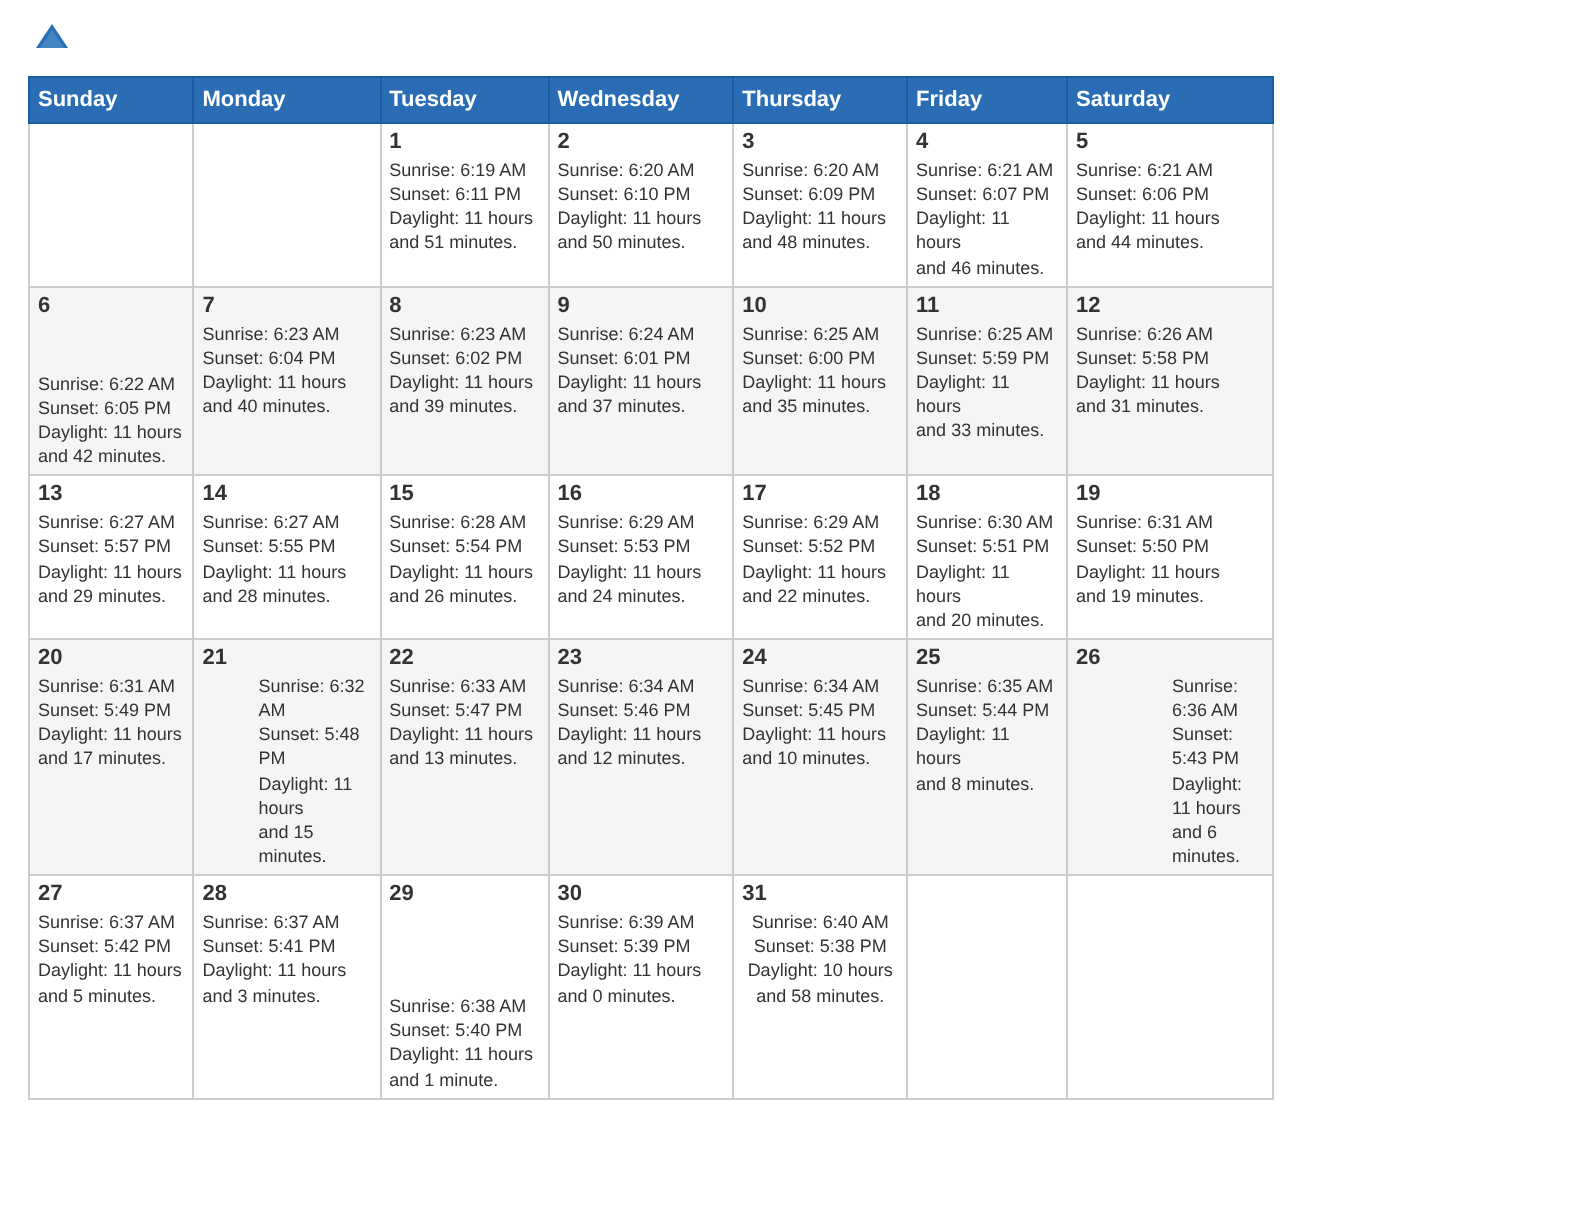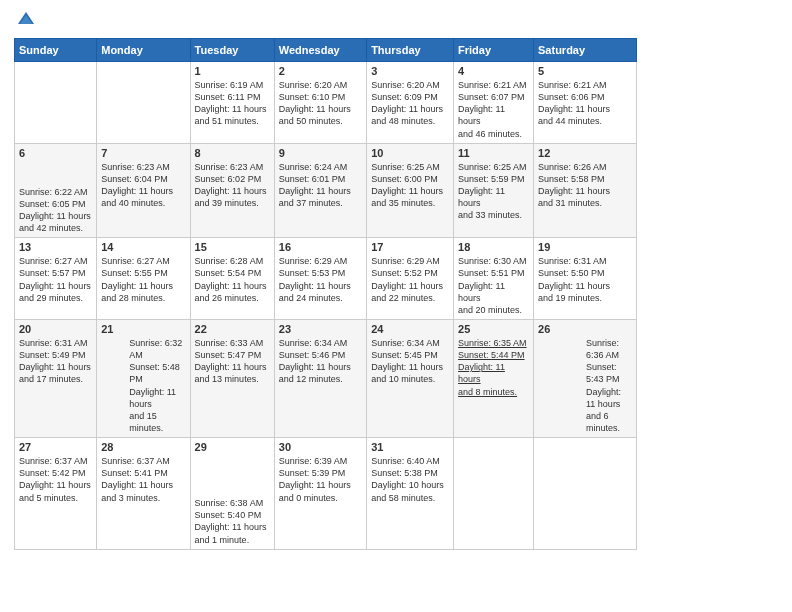--- a/index.html
+++ b/index.html
@@ -364,21 +364,21 @@
               <span class="day-num">24</span>
               <div class="cell-text" style="white-space: pre-line;">Sunrise: 6:34 AM
 Sunset: 5:45 PM
 Daylight: 11 hours
 and 10 minutes.</div>
             </div>
           </td>
           <td>
             <div class="cell-inner">
               <span class="day-num">25</span>
-              <div class="cell-text" style="white-space: pre-line; text-decoration: underline;">Sunrise: 6:35 AM
+              <div class="cell-text" style="white-space: pre-line;">Sunrise: 6:35 AM
 Sunset: 5:44 PM
 Daylight: 11 hours
 and 8 minutes.</div>
             </div>
           </td>
           <td>
             <div class="cell-inner">
               <span class="day-num">26</span>
               <div class="cell-text" style="white-space: pre-line; margin-left: 48px;">Sunrise: 6:36 AM
 Sunset: 5:43 PM
@@ -420,21 +420,21 @@
               <span class="day-num">30</span>
               <div class="cell-text" style="white-space: pre-line;">Sunrise: 6:39 AM
 Sunset: 5:39 PM
 Daylight: 11 hours
 and 0 minutes.</div>
             </div>
           </td>
           <td>
             <div class="cell-inner">
               <span class="day-num">31</span>
-              <div class="cell-text" style="white-space: pre-line;">Sunrise: 6:40 AM
+              <div class="cell-text" style="white-space: pre-line; text-align: center;">Sunrise: 6:40 AM
 Sunset: 5:38 PM
 Daylight: 10 hours
 and 58 minutes.</div>
             </div>
           </td>
           <td class="empty-cell">
             <div class="cell-inner"></div>
           </td>
           <td class="empty-cell">
             <div class="cell-inner"></div>

